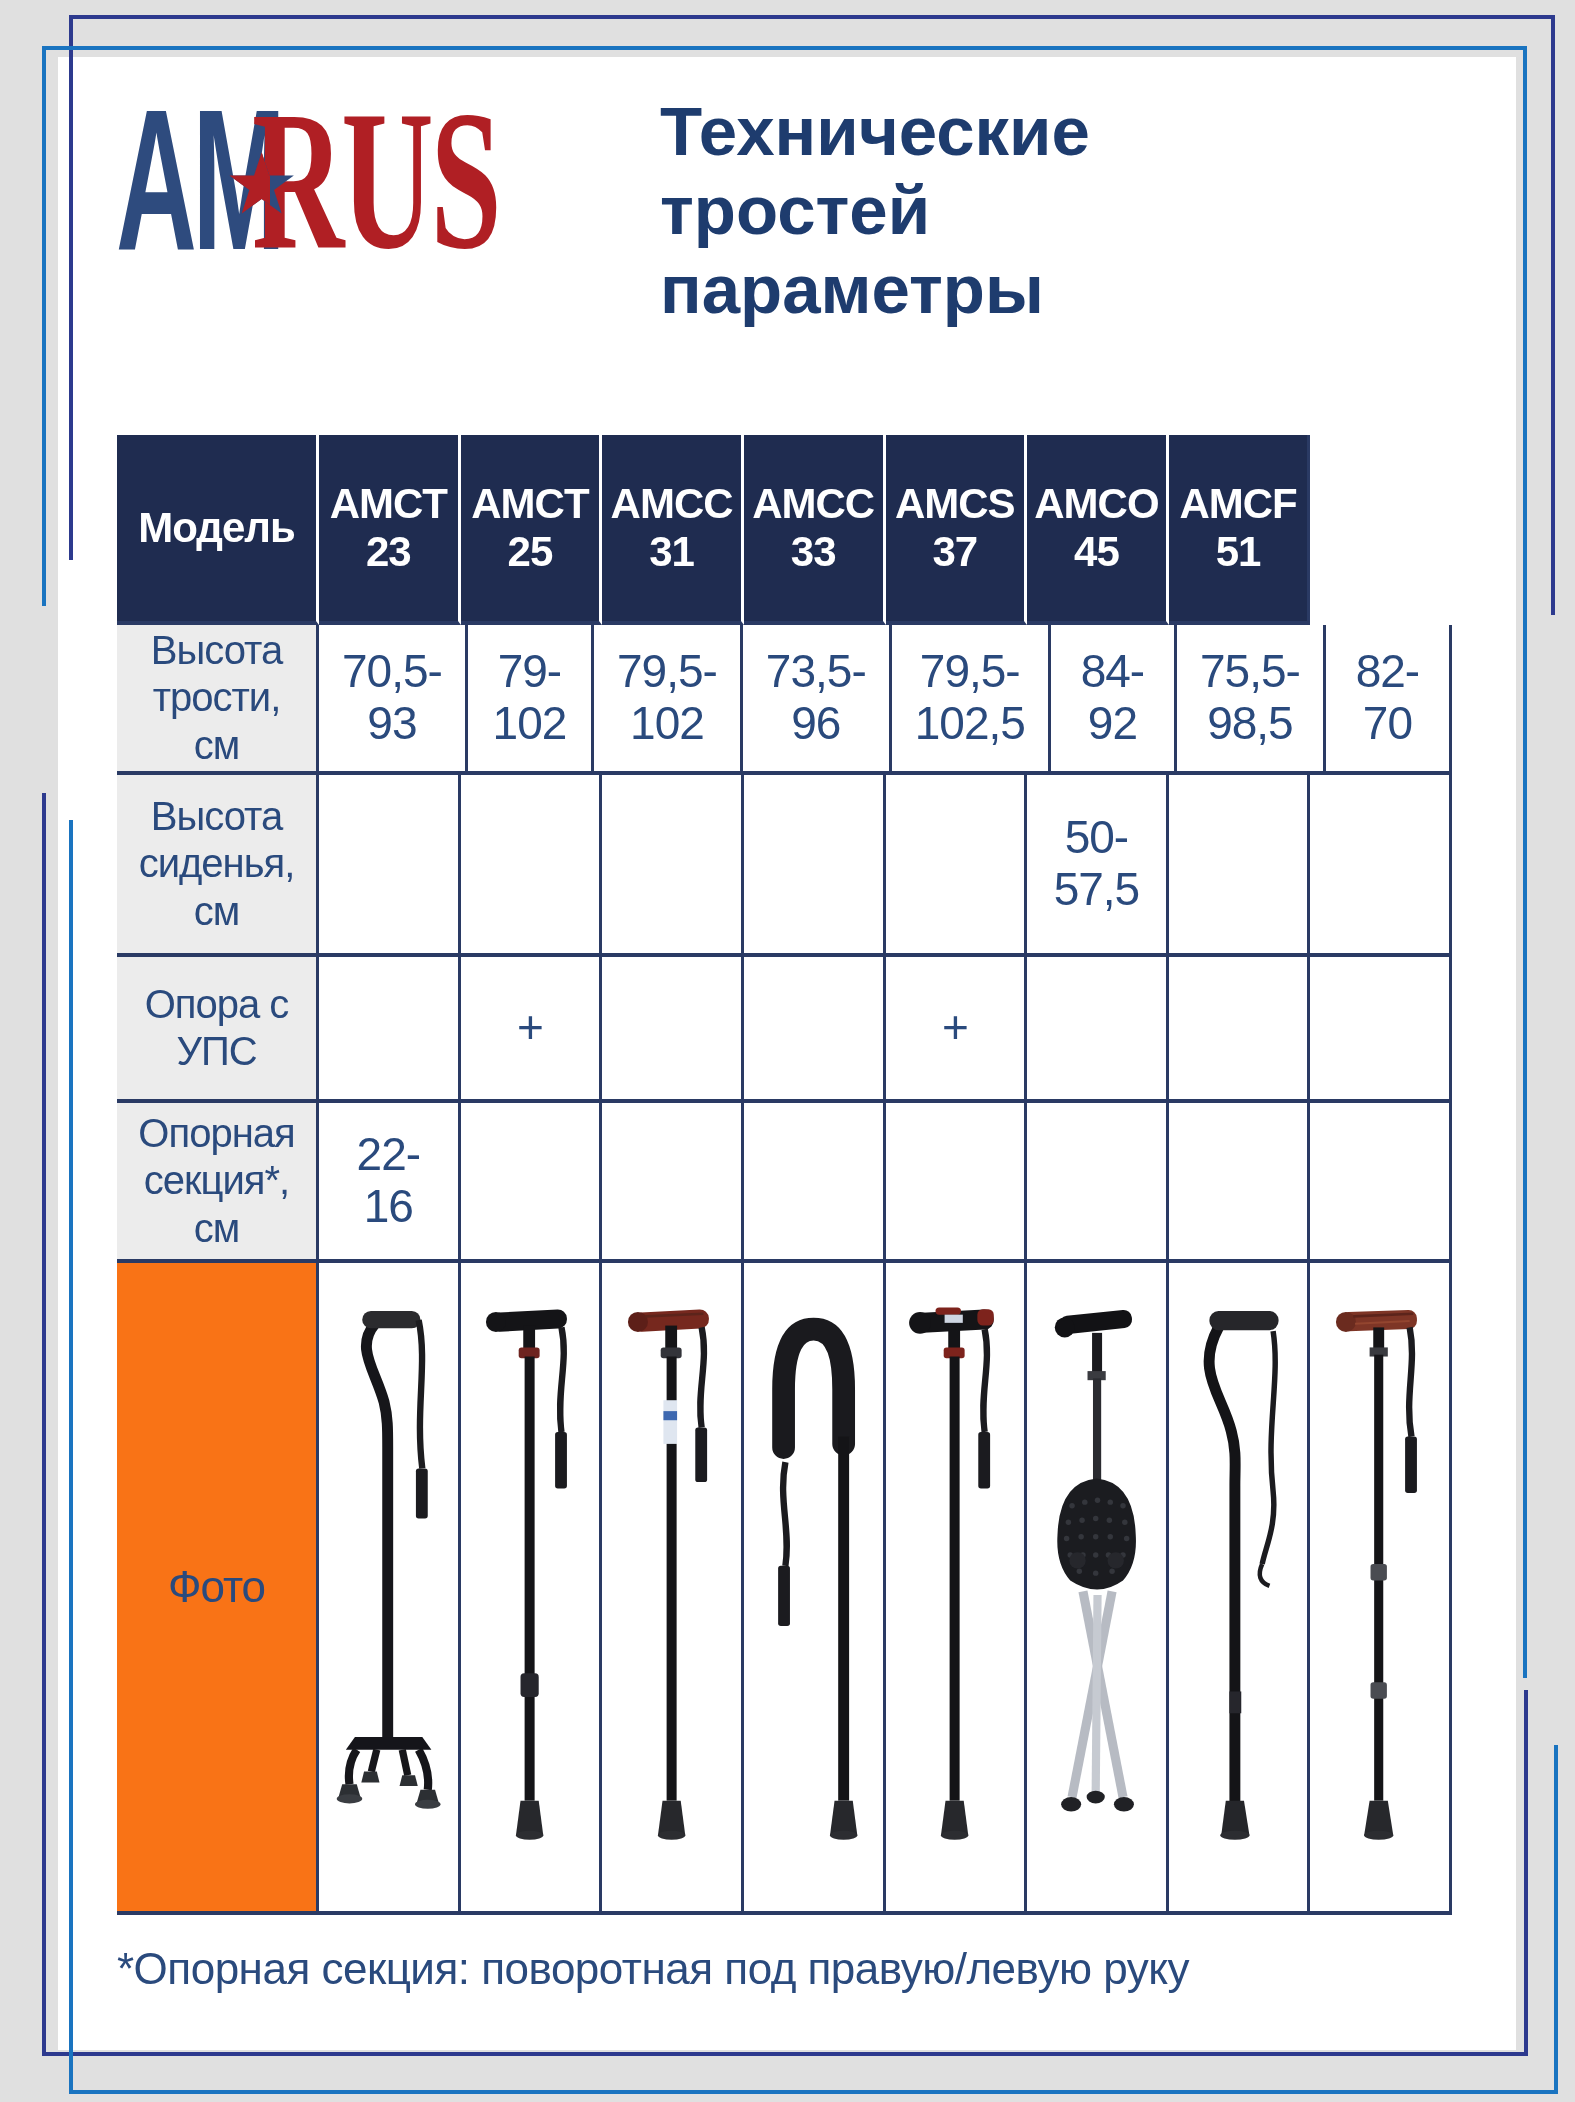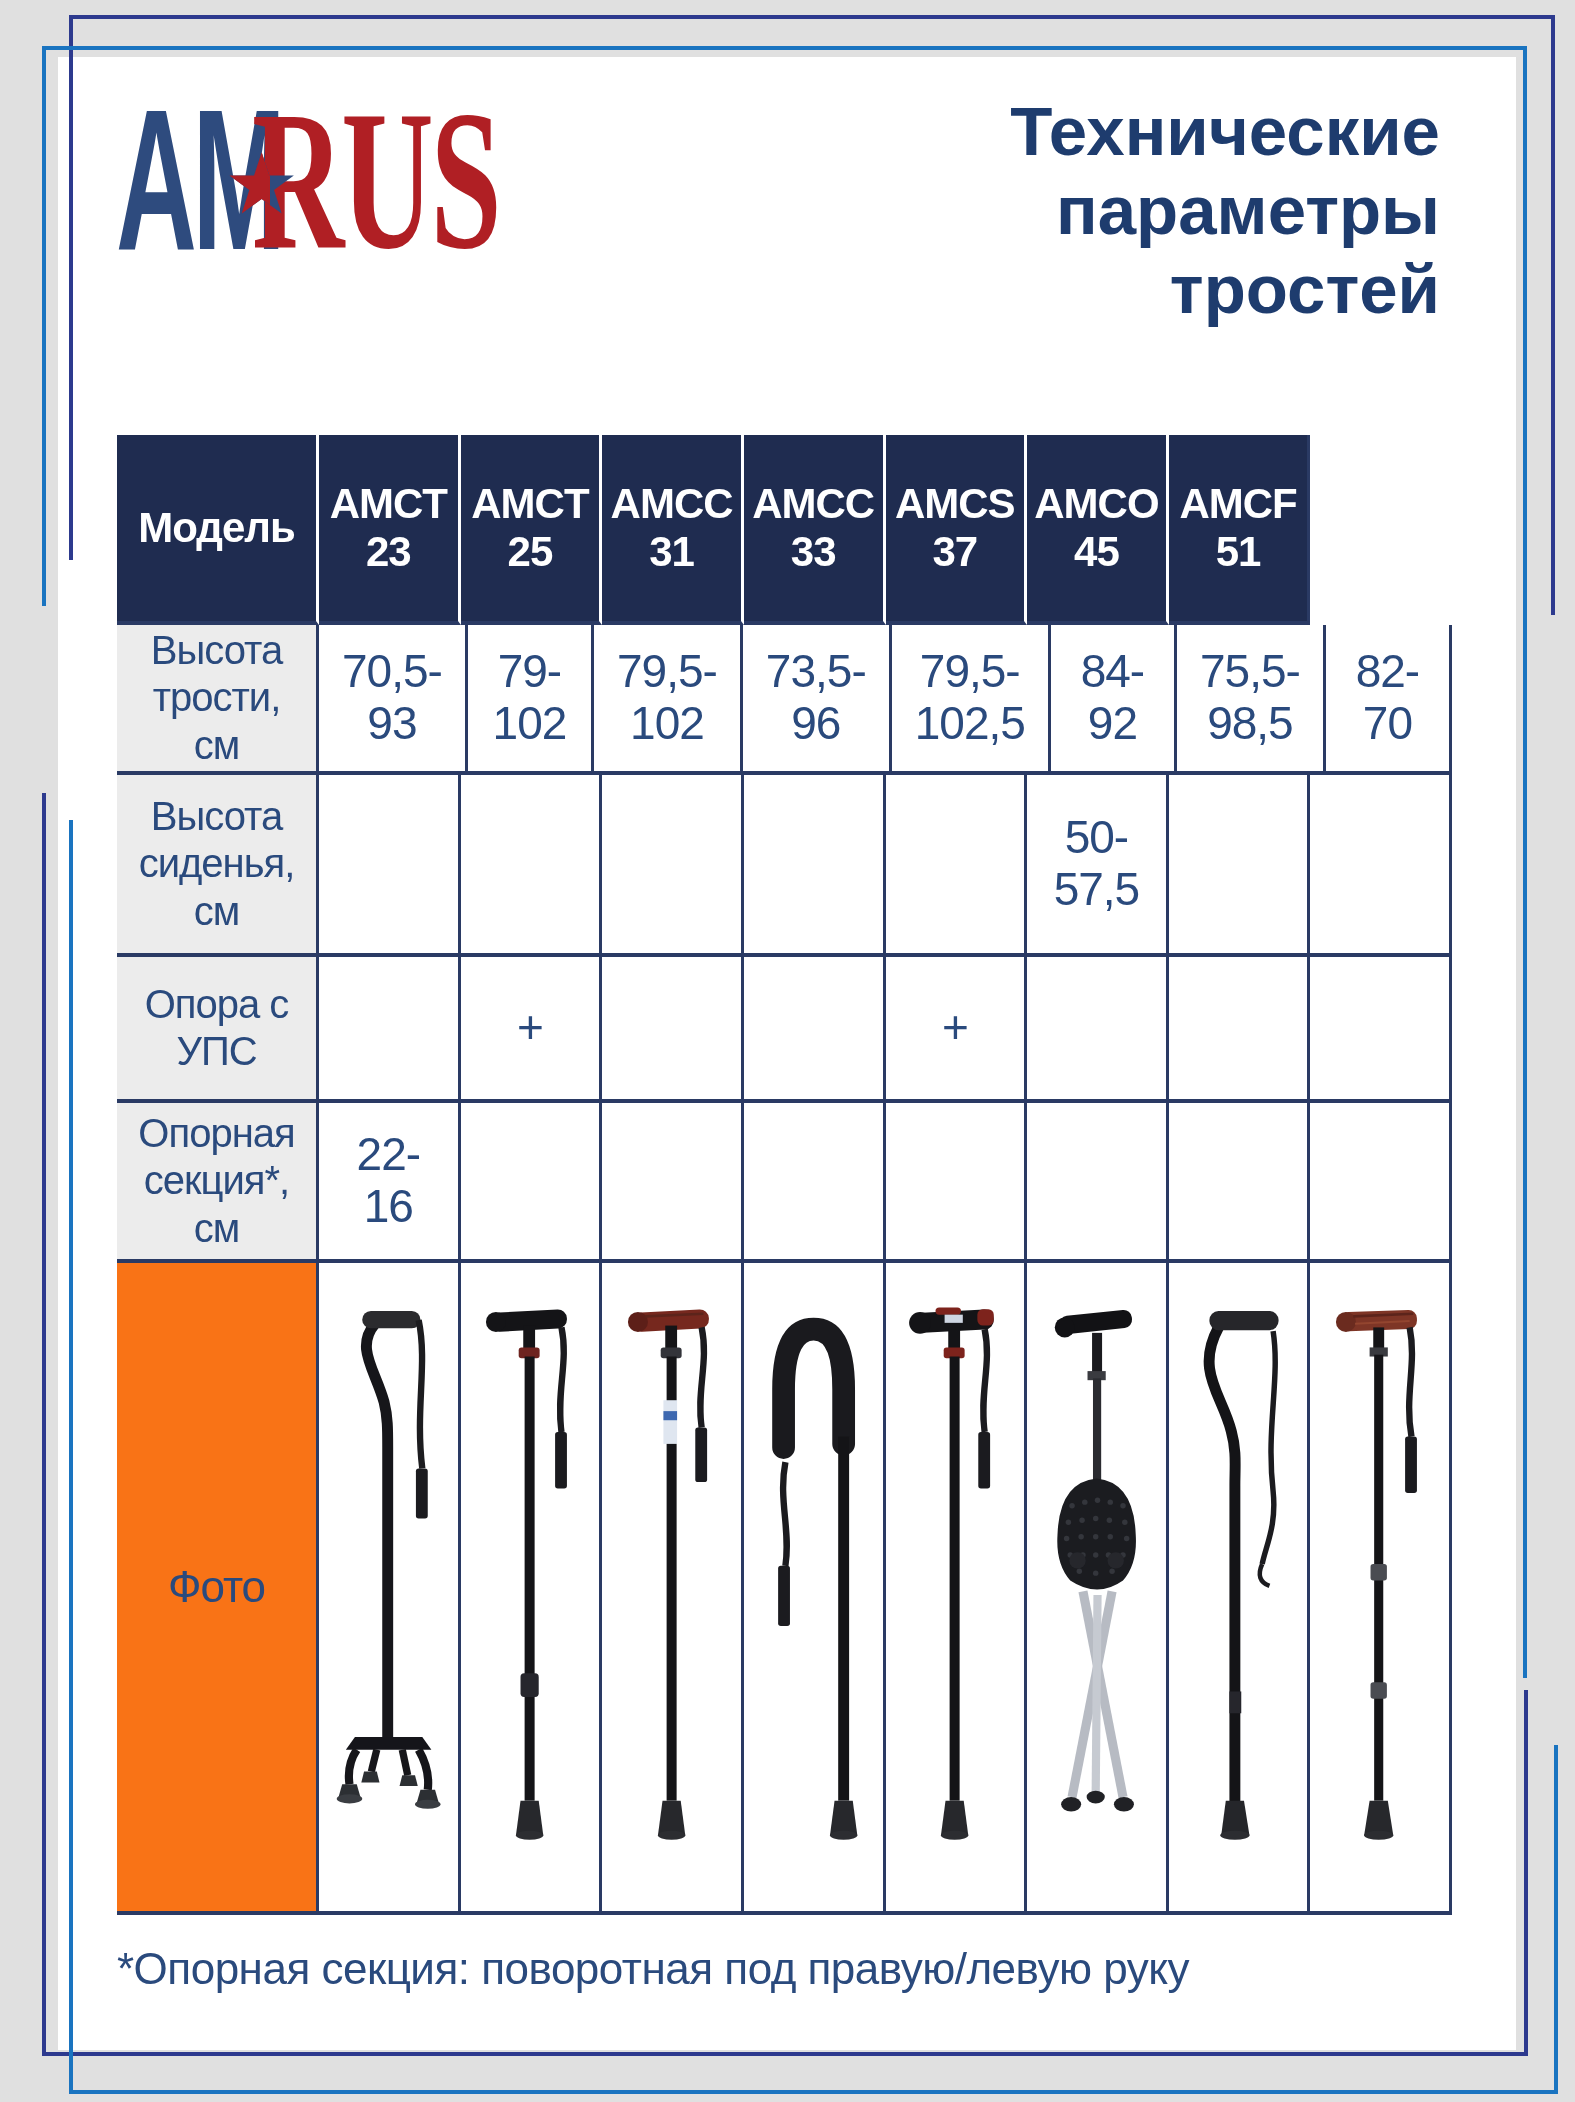--- a/index.html
+++ b/index.html
@@ -12,21 +12,21 @@
   
   .logo-am{position:absolute;left:116px;top:80px;font-size:200px;line-height:1;font-weight:bold;
            color:#2e4b7e;transform:scaleX(0.56);transform-origin:0 0;letter-spacing:-8px;white-space:nowrap;}
   .logo-rus{position:absolute;left:252px;top:80px;font-size:200px;line-height:1;font-weight:bold;
            font-family:"Liberation Serif",serif;color:#b01f24;transform:scaleX(0.64);transform-origin:0 0;
            letter-spacing:-5px;white-space:nowrap;}
   .logo-star{position:absolute;left:224px;top:138px;width:86px;height:92px;font-size:84px;line-height:92px;
            text-align:left;color:#2e4b7e;z-index:3;}
   .logo-star .half-red{position:absolute;left:0;top:0;width:53%;height:100%;overflow:hidden;color:#b01f24;}
   
-  .title{position:absolute;left:660px;top:92px;width:780px;text-align:right;font-weight:bold;
+  .title{position:absolute;left:660px;top:92px;width:780px;text-align:left;font-weight:bold;
          color:#1e3c6e;font-size:69px;line-height:79px;}
   
   .spec-table{position:absolute;left:117px;top:435px;width:1335px;}
   .trow{display:grid;grid-template-columns:202px repeat(8,1fr);}
   .trow .cell{box-sizing:border-box;display:flex;flex-direction:column;align-items:center;justify-content:center;
          text-align:center;letter-spacing:-1px;}
   .hrow{height:190px;}
   .hrow .cell{background:#1f2c50;color:#ffffff;font-weight:bold;font-size:42px;line-height:1.15;
          border-right:3px solid #ffffff;border-bottom:4px solid #2a3a64;}
   .hrow .cell:last-child{border-right:3px solid #2a3a64;}
@@ -64,22 +64,22 @@
 
   <div class="logo-am">AM</div>
   <div class="logo-rus">RUS</div>
   <div class="logo-star">
     <span>★</span>
     <span class="half-red"><span>★</span></span>
   </div>
 
   <div class="title">
     <div>Технические</div>
+    <div>тростей</div>
     <div>параметры</div>
-    <div>тростей</div>
   </div>
 
   <div class="spec-table">
 
     <div class="trow hrow">
       <div class="cell">Модель</div>
       <div class="cell">
         <span>AMCT</span>
         <span>23</span>
       </div>

